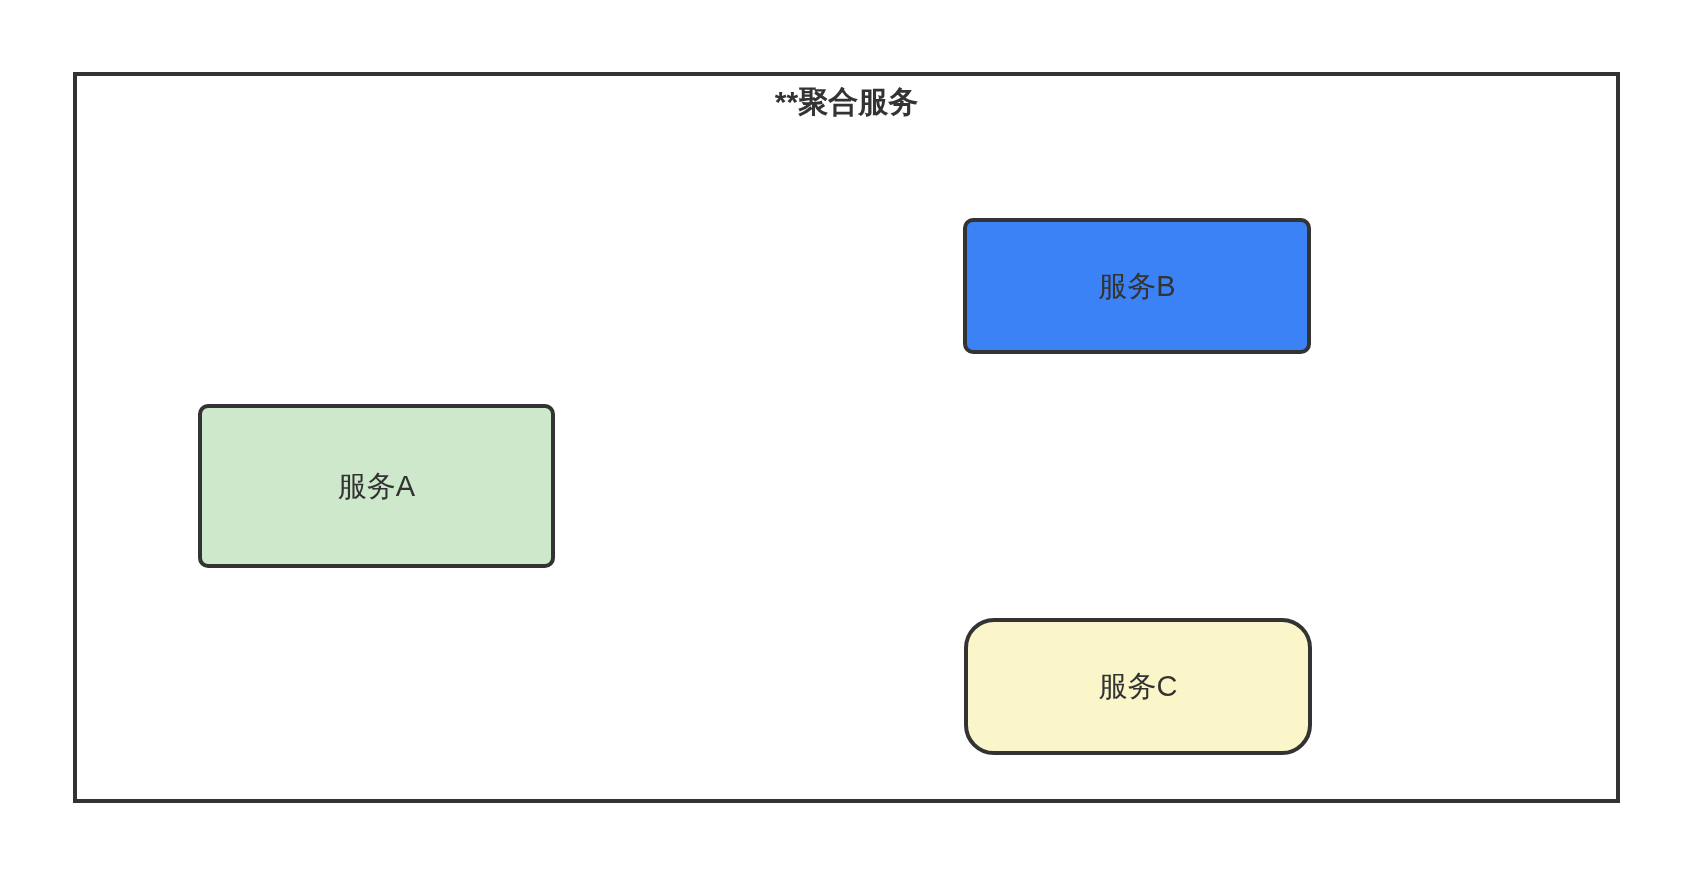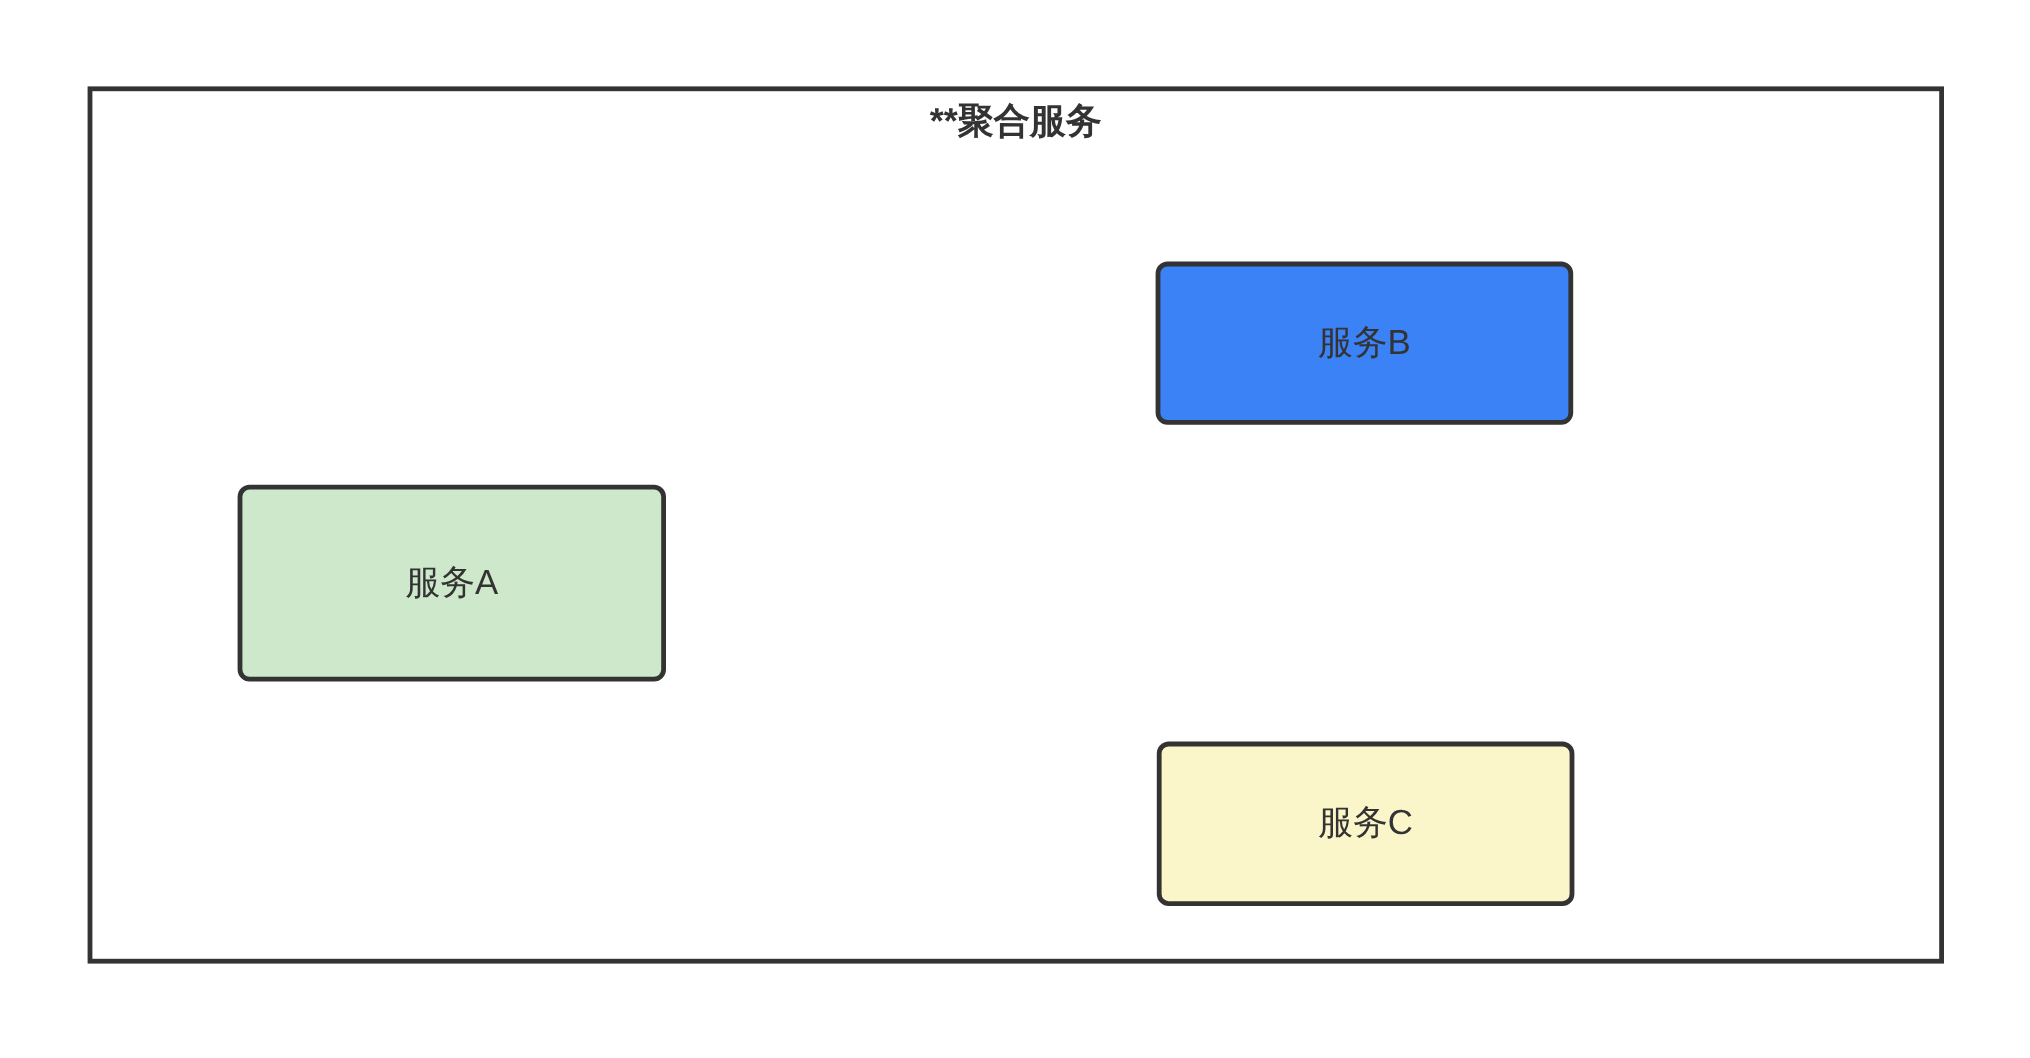--- a/index.html
+++ b/index.html
@@ -87,20 +87,21 @@
     height: 136px;
     background: #3b82f6;
   }
 
   #node-service-c {
     left: 964px;
     top: 618px;
     width: 348px;
     height: 137px;
     background: #fbf6c9;
+    border-radius: 30px;
   }
 </style>
 </head>
 <body>
 
 <div id="diagram-canvas">
 
   <div class="subgraph-container">
 
     <div class="subgraph-title">**聚合服务</div>

